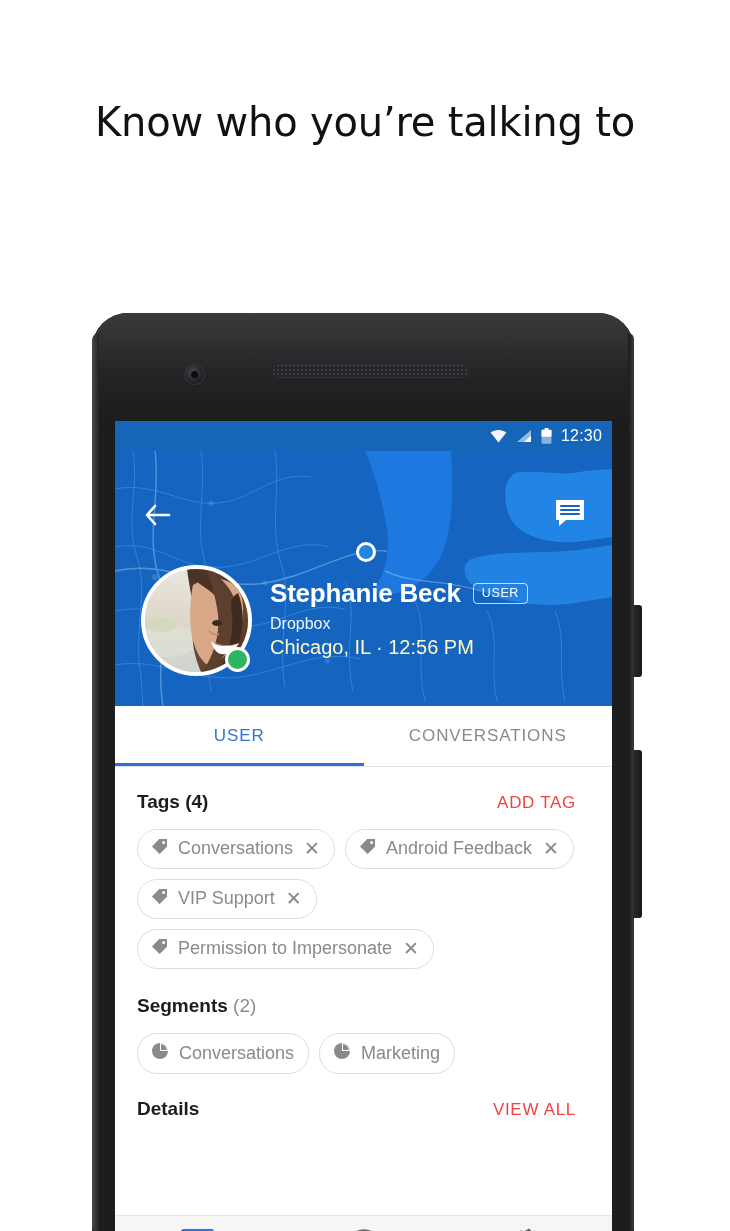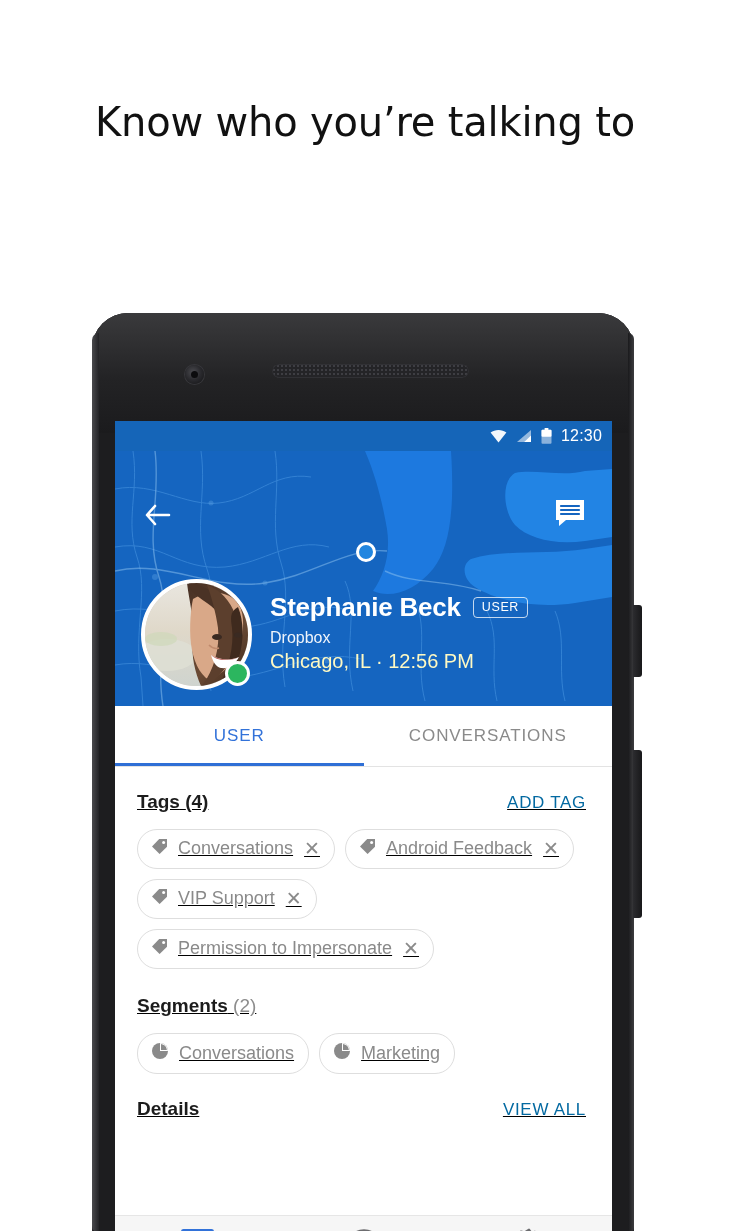--- a/index.html
+++ b/index.html
@@ -104,21 +104,21 @@
   .hdr-chat {
     position: absolute; right: 25px; top: 45px; width: 34px; height: 34px;
     cursor: pointer;
   }
   .loc-dot {
     position: absolute; left: 241px; top: 91px;
     width: 20px; height: 20px; border-radius: 50%;
     border: 3px solid #ffffff; background: #2186e0;
   }
   .profile {
-    position: absolute; left: 26px; bottom: 16px; right: 14px;
+    position: absolute; left: 26px; bottom: 30px; right: 14px;
     display: flex; align-items: center; gap: 18px;
   }
   .avatar-wrap { position: relative; width: 111px; height: 111px; flex: none; }
   .avatar {
     width: 111px; height: 111px; border-radius: 50%;
     border: 4px solid #ffffff; overflow: hidden; position: relative;
     background: #d8cfc6;
   }
   .avatar .photo { position: absolute; inset: 0; }
   .online-dot {
@@ -149,29 +149,29 @@
     flex: 1; display: flex; align-items: center; justify-content: center;
     font-size: 17px; letter-spacing: 0.9px; color: #8a8a8a; cursor: pointer;
   }
   .tab.active { color: #3272d9; }
   .tab-underline {
     position: absolute; left: 0; bottom: 0; width: 50%; height: 3px;
     background: #2f6fd6;
   }
 
   
-  .content { padding: 24px 26px 0 22px; background: #fff; text-decoration: underline; }
+  .content { padding: 24px 36px 0 22px; background: #fff; }
   .sec-head {
     display: flex; align-items: baseline; justify-content: space-between;
     margin-bottom: 16px;
   }
   .sec-title { font-size: 19px; font-weight: bold; color: #1c1c1c; }
   .sec-title .count-muted { font-weight: normal; color: #8d8d8d; }
   .sec-action {
-    font-size: 17px; color: #0369a1; letter-spacing: 0.7px; cursor: pointer;
+    font-size: 17px; color: #ef4444; letter-spacing: 0.7px; cursor: pointer;
   }
   .chips { display: flex; flex-wrap: wrap; gap: 10px; }
   .chip {
     display: inline-flex; align-items: center; gap: 10px;
     border: 1px solid #dedede; border-radius: 20px;
     padding: 8px 14px 9px 13px; cursor: pointer; background: #fff;
   }
   .chip-label { font-size: 18px; color: #8a8a8a; }
   .chip-x {
     font-size: 19px; color: #8a8a8a; line-height: 1;

